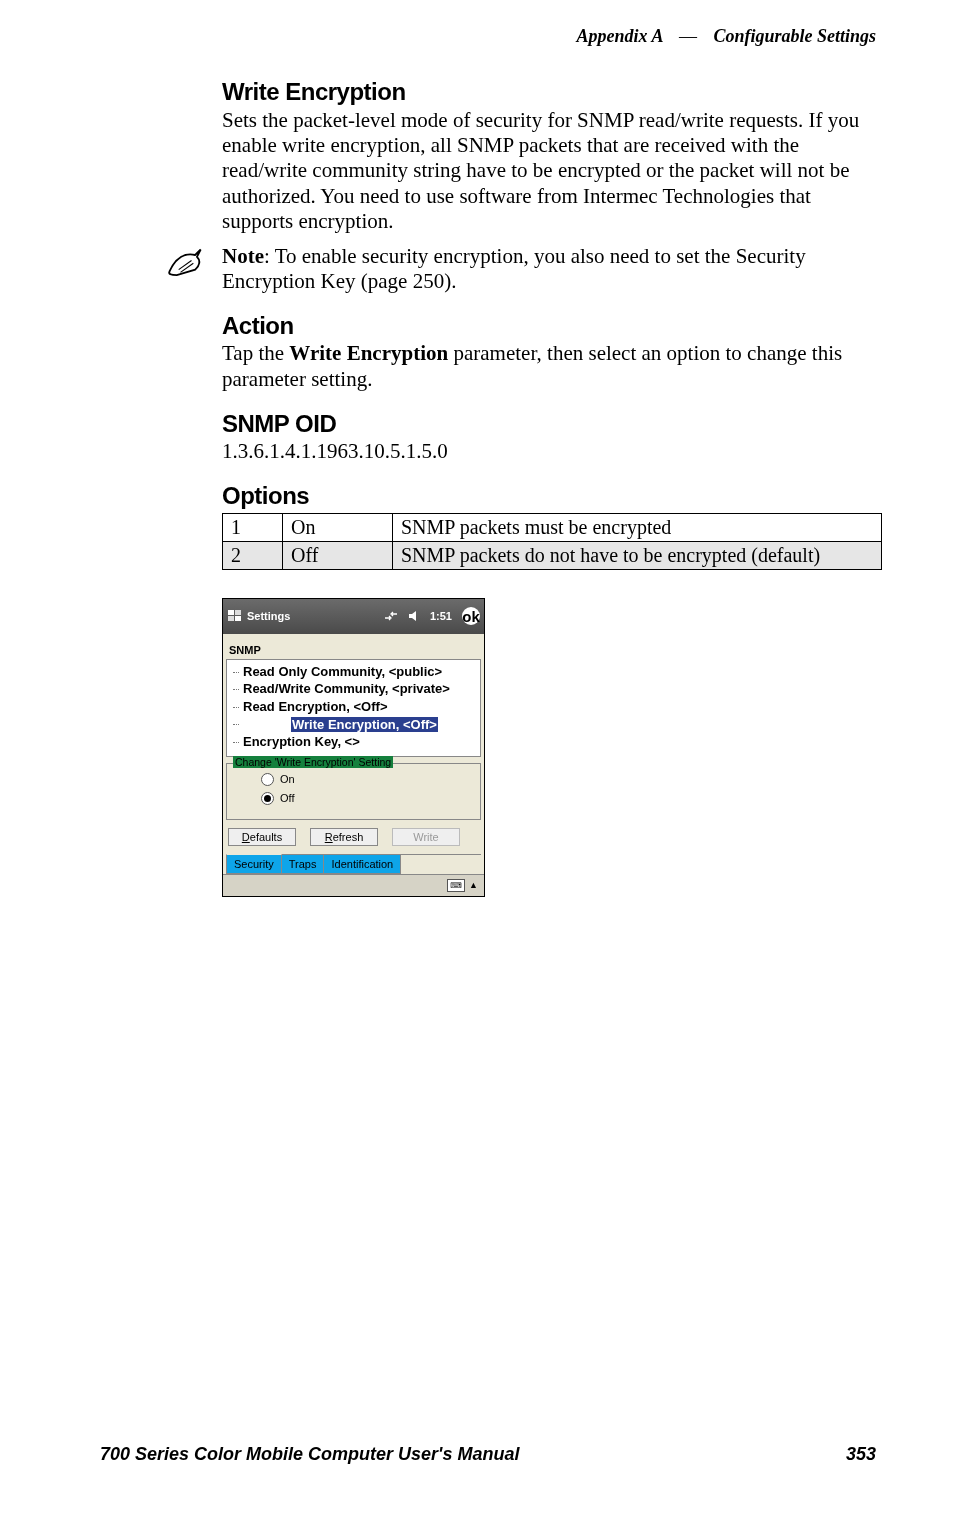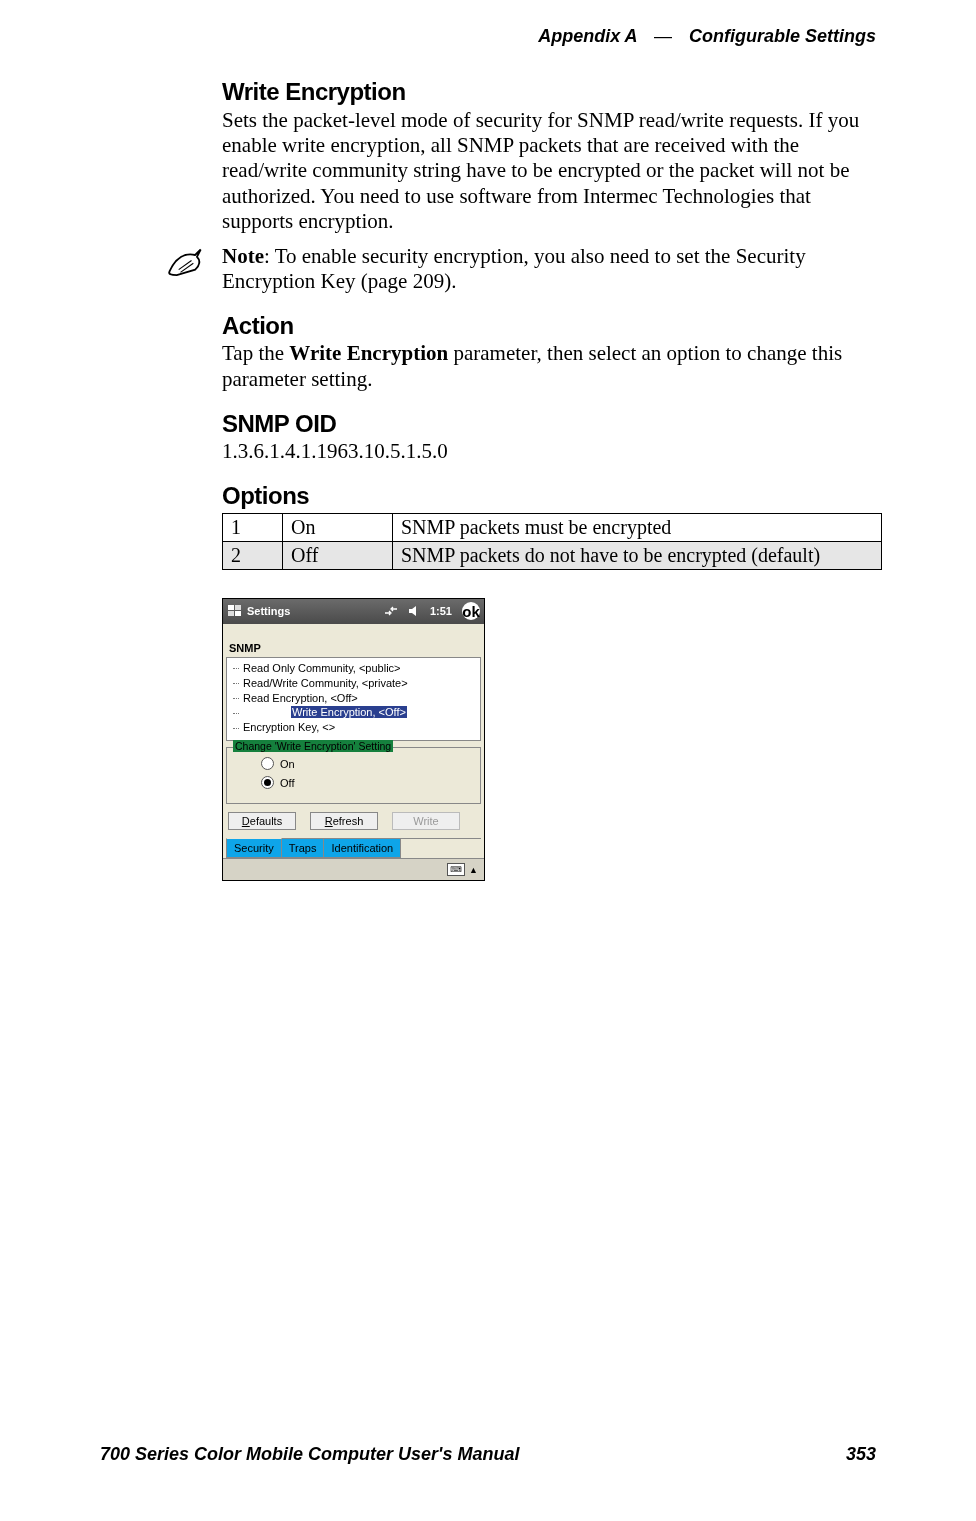--- a/index.html
+++ b/index.html
@@ -9,21 +9,21 @@
       background: #fff;
       font-family: "Adobe Garamond Pro", Garamond, Georgia, serif;
       font-size: 21px;
       color: #000;
       position: relative;
     }
     .header {
       position: absolute;
       top: 26px;
       right: 100px;
-      font-family: Liberation Sans, sans-serif;
+      font-family: Liberation Serif, serif;
       font-weight: 700;
       font-style: italic;
       font-size: 18px;
     }
     .header-sep { margin: 0 12px; font-style: normal; font-weight: 400; }
     .content {
       position: absolute;
       left: 222px;
       top: 78px;
       width: 660px;
@@ -73,45 +73,46 @@
     .screenshot {
       margin-top: 28px;
       width: 263px;
       border: 1px solid #000;
       font-family: Tahoma, sans-serif;
       font-size: 11px;
       background: #f3f3f3;
       position: relative;
     }
     .ss-taskbar {
-      height: 25px;
+      height: 35px;
       background: linear-gradient(#6b6b6b, #4a4a4a);
       display: flex;
       align-items: center;
       padding: 0 4px;
       color: #fff;
       justify-content: space-between;
     }
     .ss-taskbar-left { display: flex; align-items: center; gap: 4px; }
     .ss-taskbar-right { display: flex; align-items: center; gap: 10px; }
     .flag-icon { width: 16px; height: 16px; }
     .ok-badge {
       width: 18px; height: 18px; border-radius: 50%;
       background: #fff; color: #000;
       font-weight: 700; font-size: 15px;
       display: flex; align-items: center; justify-content: center;
     }
-    .ss-body { background: #ece9d8; padding: 16px 3px 0 3px; }
+    .ss-body { background: #ece9d8; padding: 8px 3px 0 3px; }
     .snmp-label { font-weight: 700; padding: 2px 3px 3px 3px; }
     .tree-box {
       background: #fff;
       border: 1px solid #888;
       padding: 3px 4px 5px 4px;
-      font-size: 11px;
+      font-size: 13px;
       line-height: 1.35;
+      font-weight: bold;
     }
     .tree-item { white-space: nowrap; position: relative; padding-left: 12px; }
     .tree-item::before {
       content: "";
       position: absolute;
       left: 2px;
       top: 50%;
       width: 6px;
       border-top: 1px dotted #777;
     }
@@ -207,21 +208,21 @@
   <h2 class="section-title">Write Encryption</h2>
   <p class="body-text">Sets the packet-level mode of security for SNMP read/write requests. If you enable write encryption, all SNMP packets that are received with the read/write community string have to be encrypted or the packet will not be authorized. You need to use software from Intermec Technologies that supports encryption.</p>
 
   <div class="note-row" style="position:relative;">
     <svg class="note-icon" viewBox="0 0 48 40">
       <path d="M6 30 Q16 8 34 12 L40 6 L36 14 Q42 20 34 28 L14 34 Q4 34 6 30 Z" fill="none" stroke="#000" stroke-width="2"></path>
       <path d="M16 28 L30 18" stroke="#000" stroke-width="1.2"></path>
       <path d="M18 31 L32 21" stroke="#000" stroke-width="1.2"></path>
     </svg>
     <p class="note-text">
-      <b>Note</b><span>: To enable security encryption, you also need to set the Security Encryption Key (page 209).</span>
+      <b>Note</b><span>: To enable security encryption, you also need to set the Security Encryption Key (page 250).</span>
     </p>
   </div>
 
   <h3 class="sub-title">Action</h3>
   <p class="body-text action-text">
     <span>Tap the </span><b>Write Encryption</b><span> parameter, then select an option to change this parameter setting.</span>
   </p>
 
   <h3 class="sub-title">SNMP OID</h3>
   <p class="body-text">1.3.6.1.4.1.1963.10.5.1.5.0</p>

